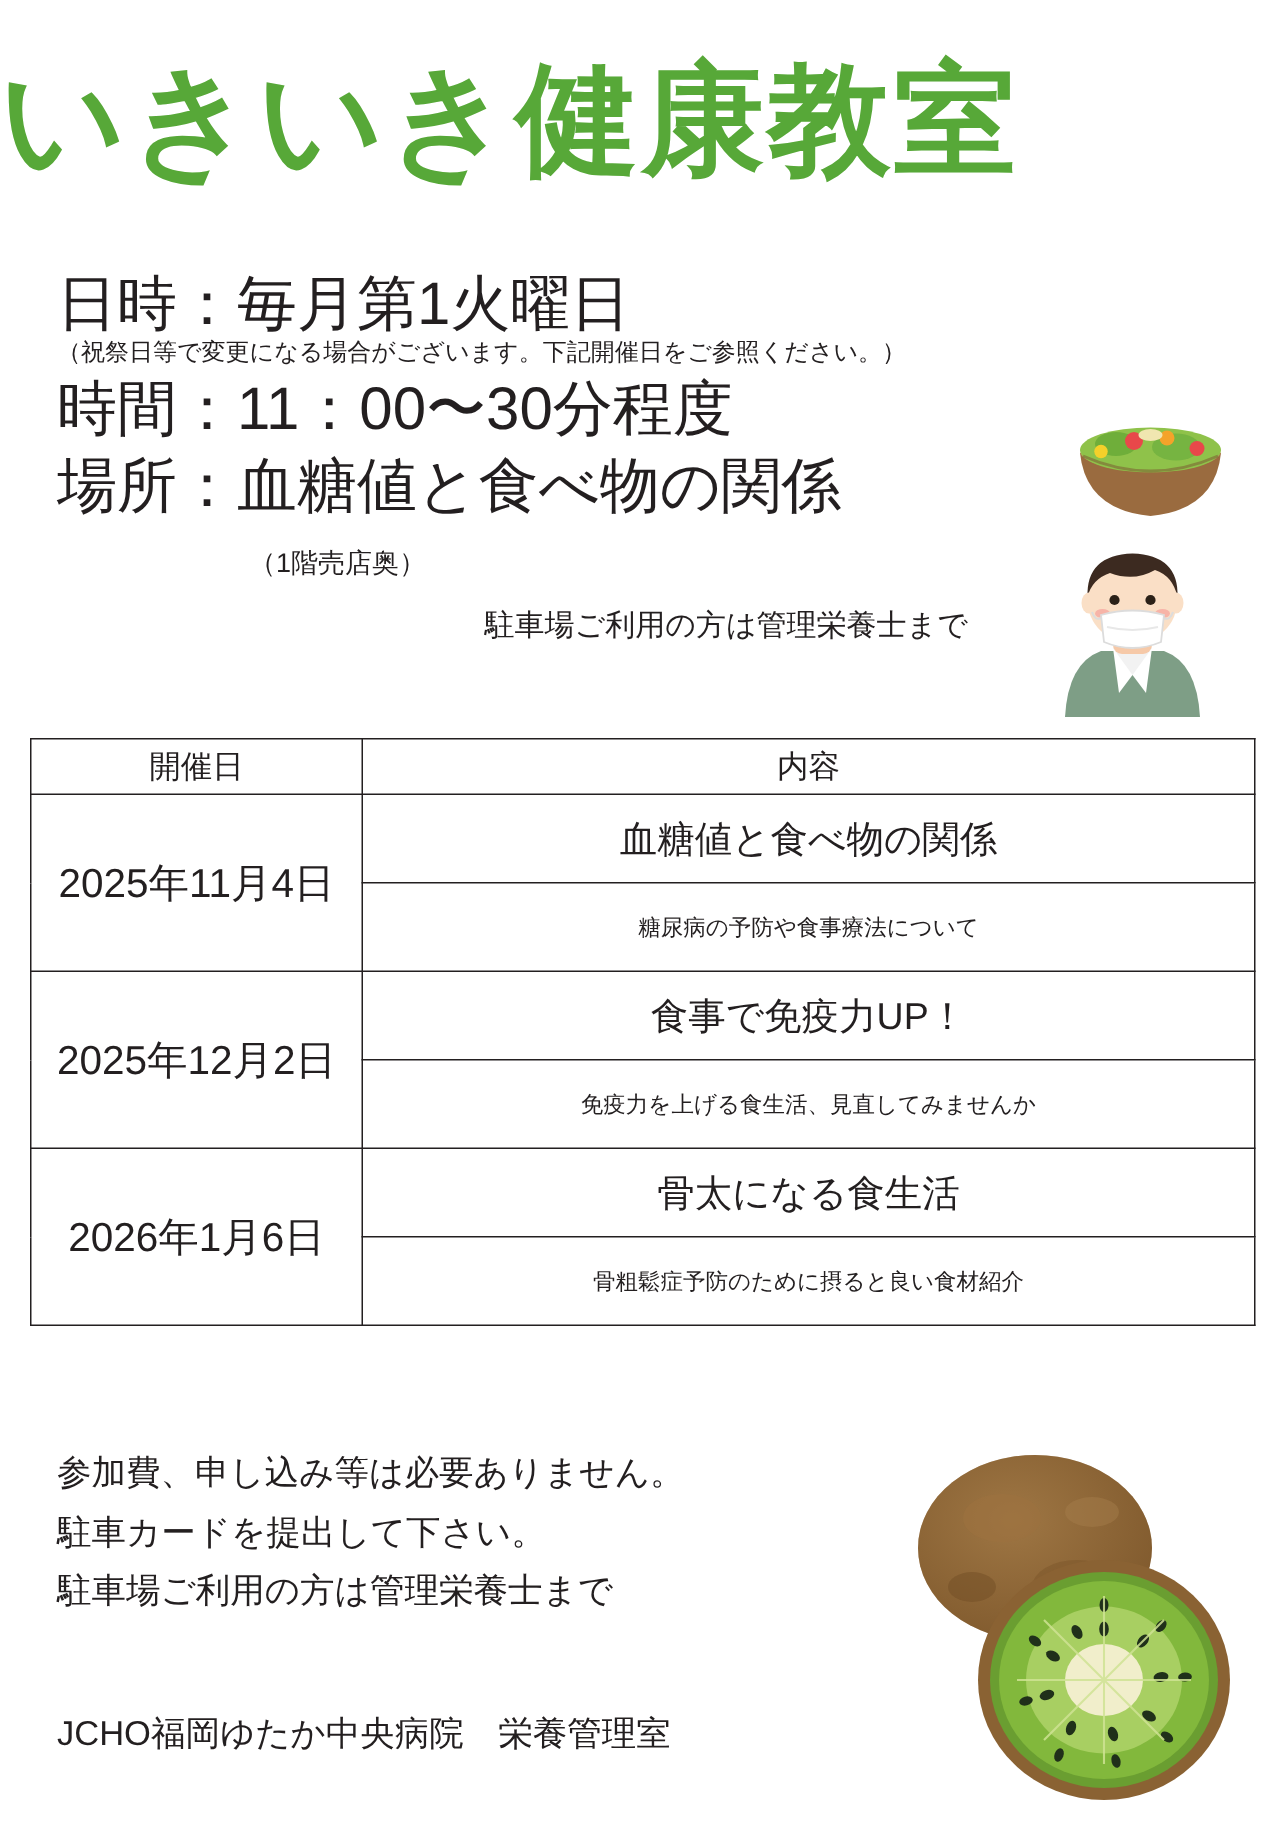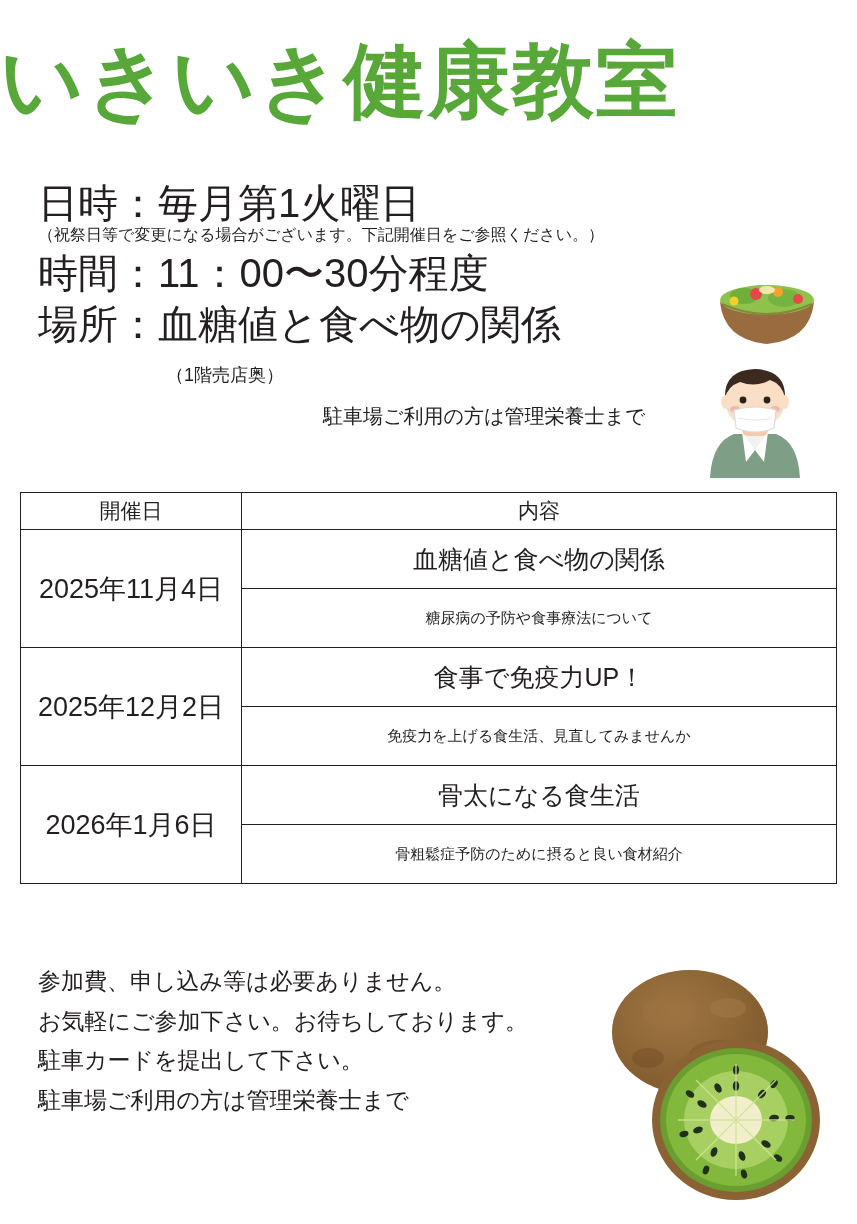--- a/index.html
+++ b/index.html
@@ -233,24 +233,24 @@
       <td class="cell-title">骨太になる食生活</td>
     </tr>
     <tr>
       <td class="cell-sub">骨粗鬆症予防のために摂ると良い食材紹介</td>
     </tr>
   </tbody>
     </table>
 
   <div class="footer">
     <div class="footer-line">参加費、申し込み等は必要ありません。</div>
-    <div class="footer-line">お気軽にご参加下さい。お待ちしております。</div>
     <div class="footer-line">駐車カードを提出して下さい。</div>
     <div class="footer-line">駐車場ご利用の方は管理栄養士まで</div>
   </div>
+  <div class="footer-org">JCHO福岡ゆたか中央病院　栄養管理室</div>
 
   <div class="kiwi-photo">
     <svg viewBox="0 0 260 312" width="260" height="312">
       <rect x="0" y="0" width="260" height="312" fill="#ffffff"></rect>
       <ellipse cx="112" cy="120" rx="78" ry="62" fill="#8a6233"></ellipse>
       <ellipse cx="112" cy="120" rx="78" ry="62" fill="url(#fuzz)" opacity="0.35"></ellipse>
       <ellipse cx="90" cy="100" rx="26" ry="16" fill="#9c7140" opacity="0.6"></ellipse>
       <ellipse cx="140" cy="146" rx="30" ry="18" fill="#7b5529" opacity="0.5"></ellipse>
       <ellipse cx="70" cy="146" rx="16" ry="10" fill="#6f4c24" opacity="0.45"></ellipse>
       <ellipse cx="150" cy="96" rx="18" ry="10" fill="#a37c4a" opacity="0.5"></ellipse>

